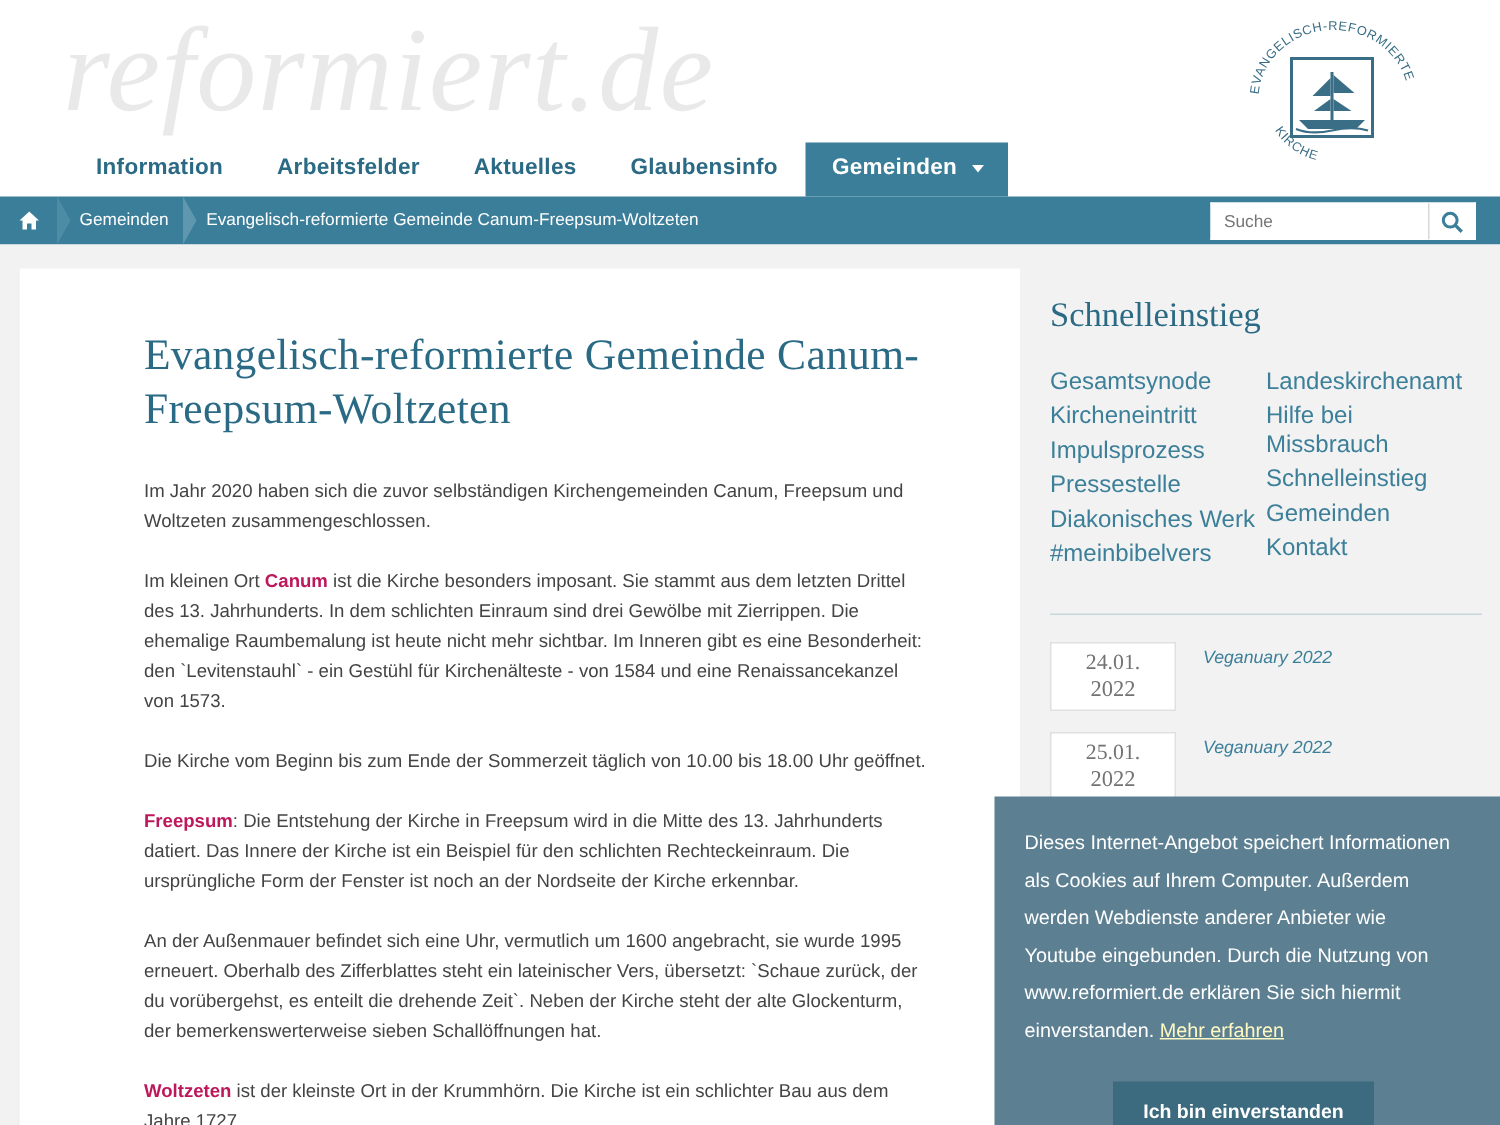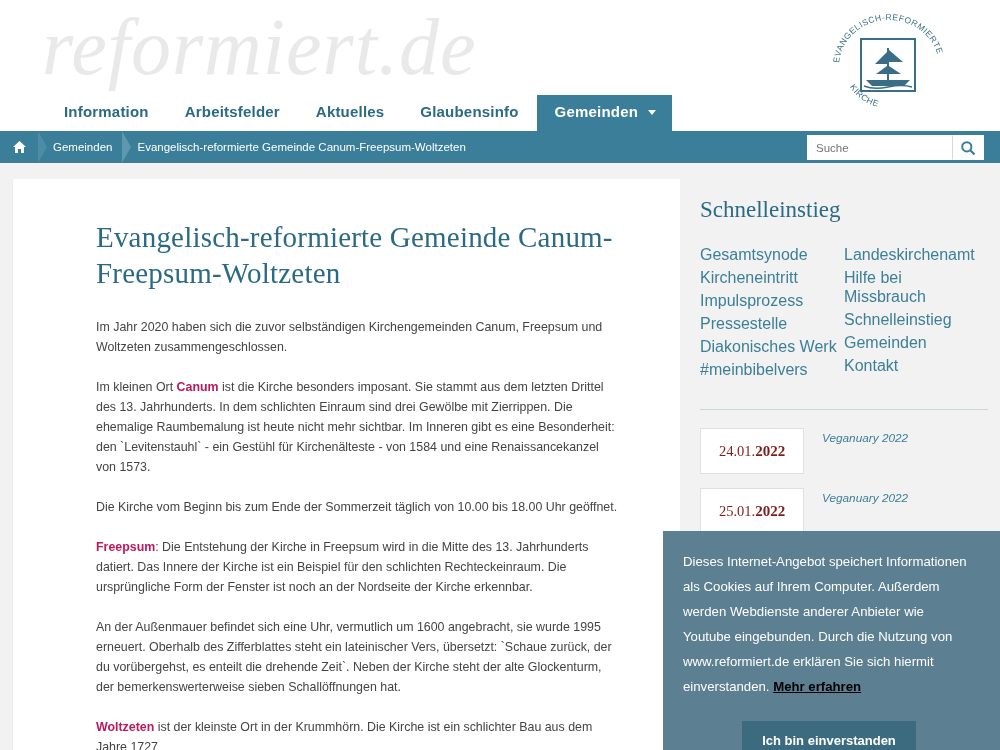--- a/index.html
+++ b/index.html
@@ -238,31 +238,31 @@
   }
   .termine-h {
     margin-bottom: 18px !important;
   }
   .event {
     display: flex;
     align-items: flex-start;
     margin-bottom: 14px;
   }
   .event-date {
-    width: 104px; height: 46px;
+    width: 84px; height: 46px;
     background: #ffffff;
     border: 1px solid #e0e0e0;
-    display: flex; flex-direction: row;
+    display: flex; flex-direction: column;
     align-items: center; justify-content: center;
     font-family: "Liberation Serif", serif;
-    color: #7f1d1d;
+    color: #737373;
     flex: none;
   }
   .event-date .d { font-size: 14.5px; line-height: 17px; }
-  .event-date .y { font-size: 15px; font-weight: bold; line-height: 18px; }
+  .event-date .y { font-size: 15px; font-weight: normal; line-height: 18px; }
   .event-title {
     font-size: 11.8px;
     color: #3c7f99;
     padding: 2px 0 0 18px;
     line-height: 16px;
     cursor: pointer;
     font-style: italic;
   }
 
   
@@ -274,24 +274,23 @@
     padding: 18px 25px 0 20px;
     color: #ffffff;
   }
   .cookie p {
     margin: 0;
     font-size: 13.2px;
     line-height: 25px;
     color: #ffffff;
   }
   .cookie a {
-    color: #000000;
+    color: #fef9c3;
     text-decoration: underline;
     cursor: pointer;
-    font-weight: bold;
   }
   .cookie-btn {
     display: block;
     margin: 22px auto 0 auto;
     background: #3c6b80;
     color: #ffffff;
     border: none;
     font-family: "Liberation Sans", sans-serif;
     font-size: 13px;
     font-weight: bold;

